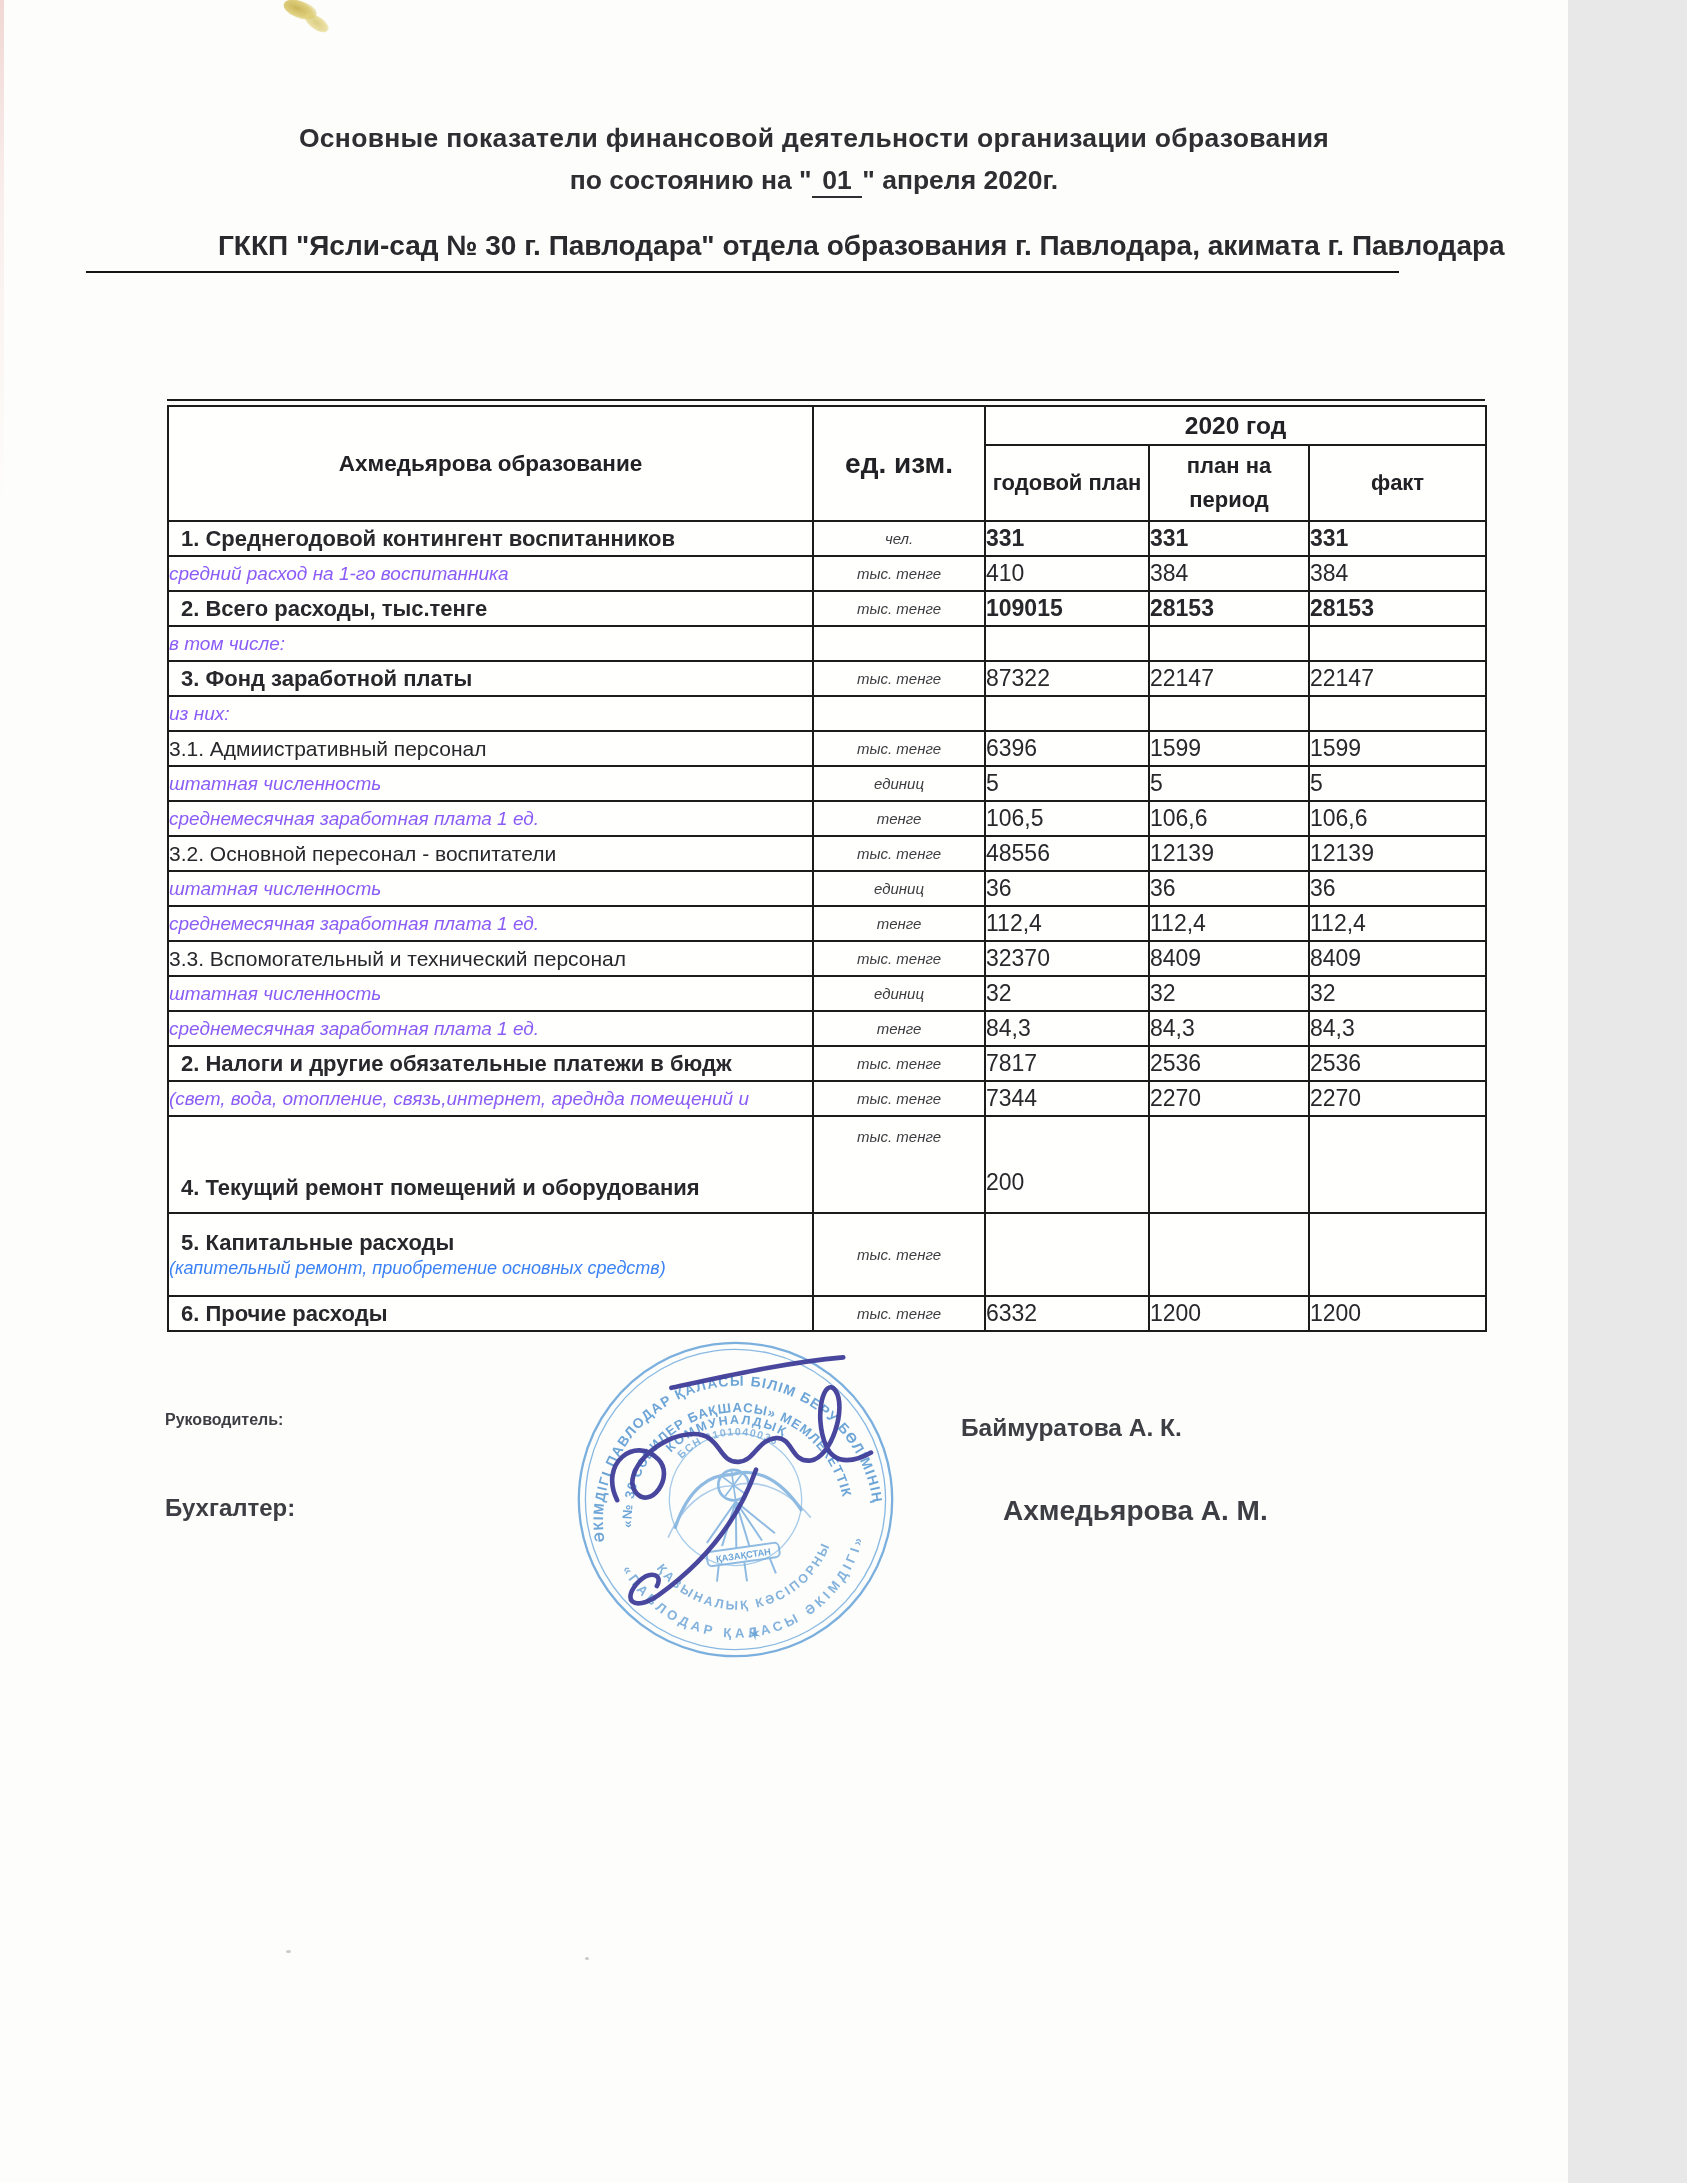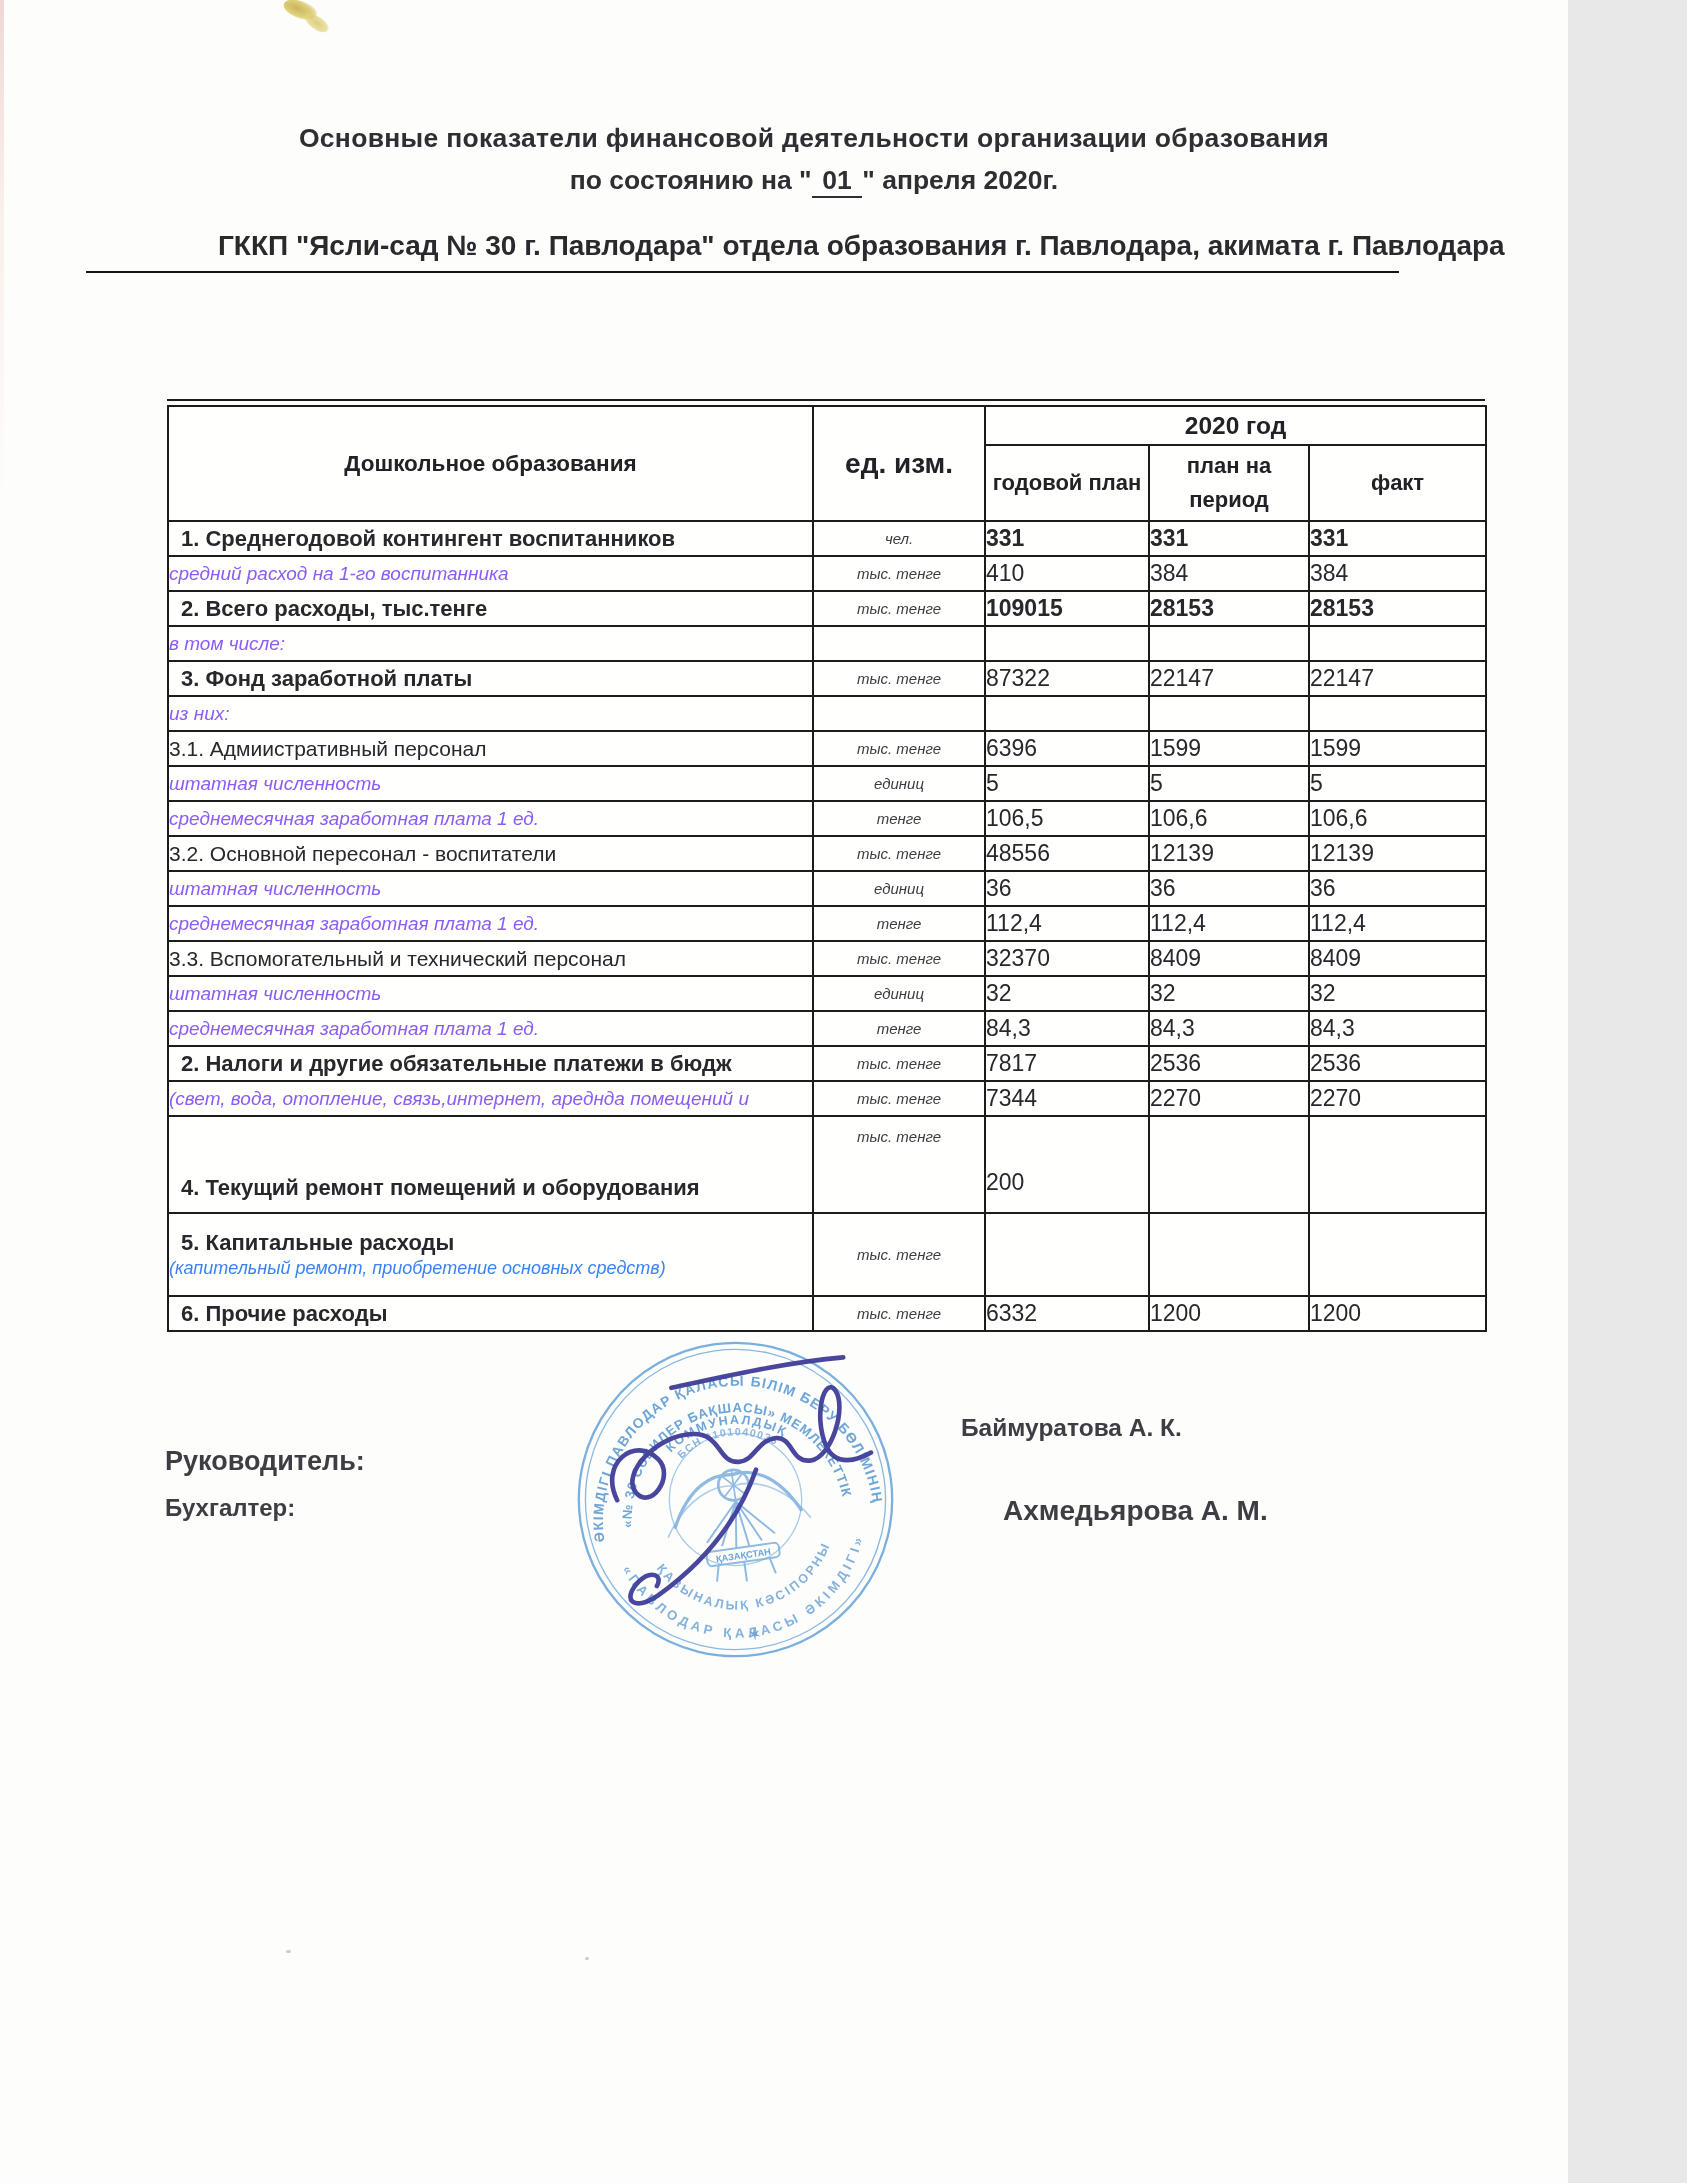--- a/index.html
+++ b/index.html
@@ -49,21 +49,21 @@
   .ls-bold .lbl{font-weight:bold;font-size:22px;padding-left:12px;}
   .ls-italic .lbl{font-style:italic;font-size:19px;color:#8b5cf6;}
   .ns-bold .c-num{font-weight:bold;}
   .sub{display:block;font-style:italic;font-weight:normal;font-size:18px;color:#3b82f6;margin-top:2.6px;}
   tbody tr:nth-child(18) td.c-unit{vertical-align:top;padding-top:10.6px;}
   tbody tr:nth-child(18) td.c-num{vertical-align:bottom;padding-bottom:16px;padding-right:17px;}
   tbody tr:nth-child(18) td.c-label{vertical-align:bottom;padding-bottom:10.6px;}
 
   
   .sig-label{position:absolute;font-weight:bold;color:#3d3d44;}
-  .director-label{left:165px;top:1411px;font-size:27px;margin-top:35px;}
+  .director-label{left:165px;top:1411px;font-size:16px;}
   .accountant-label{left:165px;top:1494px;font-size:24px;}
   .director-name{left:961px;top:1414px;font-size:24.5px;}
   .accountant-name{left:1003px;top:1495px;font-size:28px;}
 
   
   .stamp{position:absolute;left:559px;top:1323px;width:353px;height:353px;}
 </style>
 </head>
 <body>
 
@@ -85,21 +85,21 @@
     <table class="fin">
       <colgroup>
         <col style="width:645px">
           <col style="width:172px">
           <col style="width:164px">
           <col style="width:160px">
           <col style="width:177px">
       </colgroup>
       <thead>
         <tr>
-          <th rowspan="2" class="th-indicator">Дошкольное образования</th>
+          <th rowspan="2" class="th-indicator">Ахмедьярова образование</th>
           <th rowspan="2" class="th-unit">ед. изм.</th>
           <th colspan="3" class="th-year">2020 год</th>
         </tr>
         <tr>
           <th class="th-sub">годовой план</th>
           <th class="th-sub">план на период</th>
           <th class="th-sub">факт</th>
         </tr>
       </thead>
       <tbody id="fin-body">

